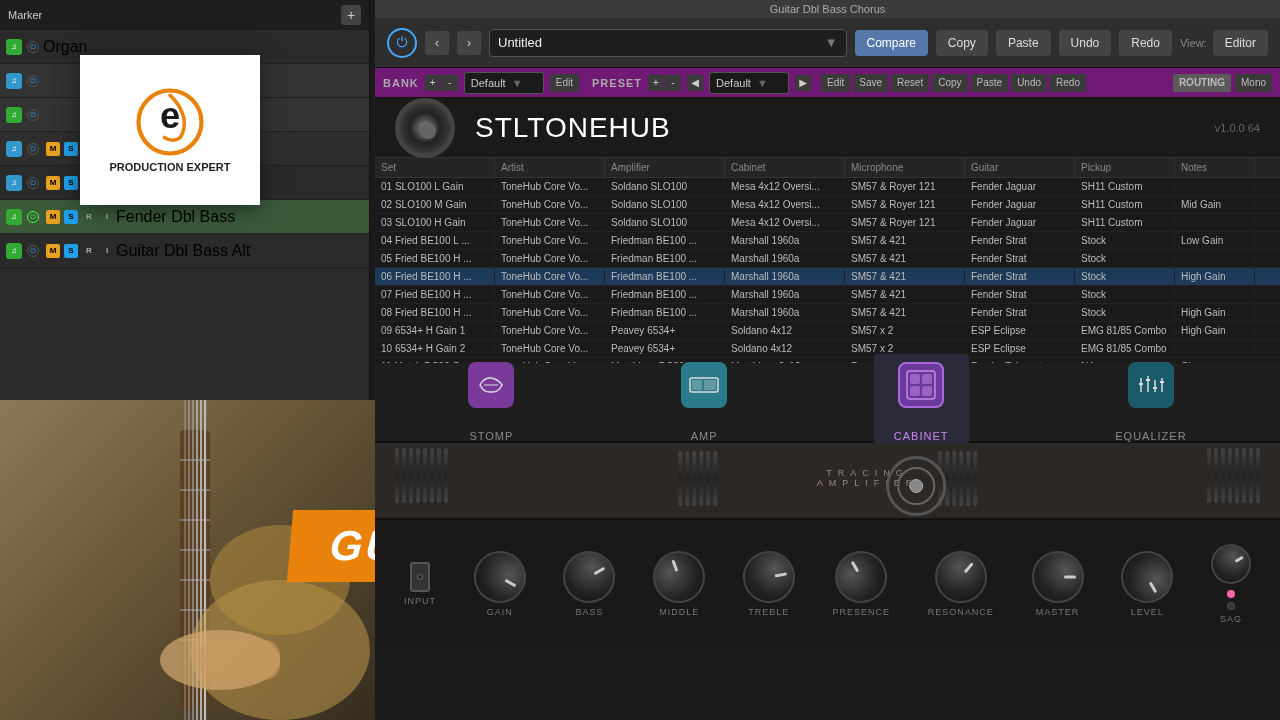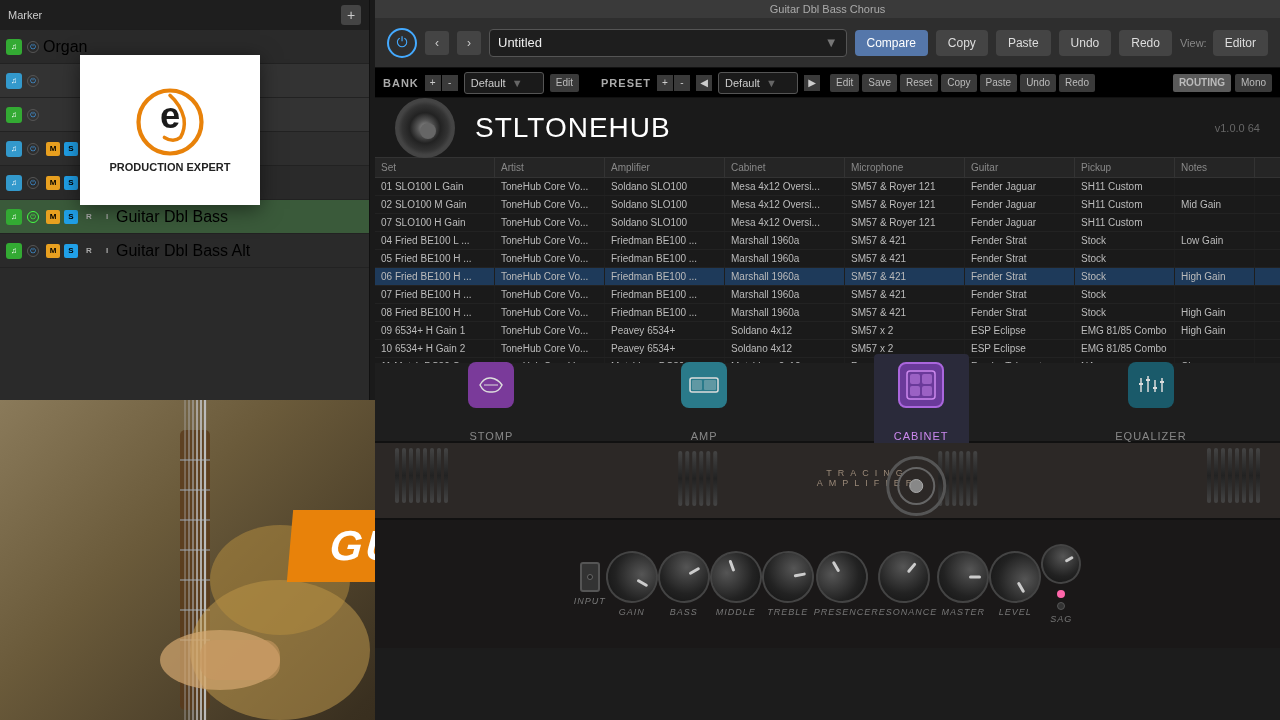--- a/index.html
+++ b/index.html
@@ -179,21 +179,21 @@
       font-size: 12px;
       color: #ddd;
       display: flex; align-items: center;
       cursor: pointer;
     }
     .action-btn.compare { background: #5577aa; color: white; }
 
     
     #bank-bar {
       height: 30px;
-      background: #000000;
+      background: #701a75;
       display: flex;
       align-items: center;
       padding: 0 8px;
       gap: 6px;
       border-bottom: 1px solid #111;
       font-size: 11px;
       color: #aaa;
     }
     .bank-select {
       height: 22px;
@@ -526,21 +526,21 @@
 
   <div class="track-row" style="background:#3a5a3a;">
     <div class="track-icon green">♫</div>
     <div class="track-power" style="color:#4f4;border-color:#4f4;">⏻</div>
     <div class="track-mute-solo">
       <div class="track-btn active-m">M</div>
       <div class="track-btn active-s">S</div>
       <div class="track-btn">R</div>
       <div class="track-btn">I</div>
     </div>
-    <span>Guitar Dbl Bass</span>
+    <span>Fender Dbl Bass</span>
   </div>
 
   <div class="track-row">
     <div class="track-icon green">♫</div>
     <div class="track-power">⏻</div>
     <div class="track-mute-solo">
       <div class="track-btn active-m">M</div>
       <div class="track-btn active-s">S</div>
       <div class="track-btn">R</div>
       <div class="track-btn">I</div>
@@ -619,21 +619,21 @@
     <div class="plus-minus">
       <div class="pm-btn">+</div>
       <div class="pm-btn">-</div>
     </div>
     <div class="bank-select">
       <span>Default</span>
       <span style="margin-left:6px;color:#666;">▼</span>
     </div>
     <div class="small-btn">Edit</div>
 
-    <span style="font-weight:bold;letter-spacing:1px;margin-left:16px;">PRESET</span>
+    <span style="font-weight:bold;letter-spacing:1px;margin-left:7px;">PRESET</span>
     <div class="plus-minus">
       <div class="pm-btn">+</div>
       <div class="pm-btn">-</div>
     </div>
     <div class="pm-btn">◀</div>
     <div class="bank-select">
       <span>Default</span>
       <span style="margin-left:6px;color:#666;">▼</span>
     </div>
     <div class="pm-btn">▶</div>
@@ -692,21 +692,21 @@
       <div class="preset-cell set">02 SLO100 M Gain</div>
       <div class="preset-cell artist">ToneHub Core Vo...</div>
       <div class="preset-cell amplifier">Soldano SLO100</div>
       <div class="preset-cell cabinet">Mesa 4x12 Oversi...</div>
       <div class="preset-cell microphone">SM57 &amp; Royer 121</div>
       <div class="preset-cell guitar">Fender Jaguar</div>
       <div class="preset-cell pickup">SH11 Custom</div>
       <div class="preset-cell notes">Mid Gain</div>
     </div>
         <div class="preset-row">
-      <div class="preset-cell set">07 SLO100 H Gain</div>
+      <div class="preset-cell set">03 SLO100 H Gain</div>
       <div class="preset-cell artist">ToneHub Core Vo...</div>
       <div class="preset-cell amplifier">Soldano SLO100</div>
       <div class="preset-cell cabinet">Mesa 4x12 Oversi...</div>
       <div class="preset-cell microphone">SM57 &amp; Royer 121</div>
       <div class="preset-cell guitar">Fender Jaguar</div>
       <div class="preset-cell pickup">SH11 Custom</div>
       <div class="preset-cell notes"></div>
     </div>
         <div class="preset-row">
       <div class="preset-cell set">04 Fried BE100 L ...</div>
@@ -892,21 +892,21 @@
       <div class="vent-line"></div>
       <div class="vent-line"></div>
       <div class="vent-line"></div>
       <div class="vent-line"></div>
       <div class="vent-line"></div>
       <div class="vent-line"></div>
     </div>
 
     <div id="level-display">73.4 %</div>
 
-    <div id="knobs-row" style="position:absolute;bottom:0;left:0;right:0;height:130px;background:#1a1818;display:flex;align-items:center;justify-content:center;padding:0 29px;border-top:2px solid #111;font-style:italic;">
+    <div id="knobs-row" style="position:absolute;bottom:0;left:0;right:0;height:130px;background:#1a1818;display:flex;align-items:center;justify-content:space-between;padding:0 29px;border-top:2px solid #111;">
 
       <div class="knob-group">
         <div style="width:20px;height:30px;background:#333;border:2px solid #555;border-radius:3px;display:flex;align-items:center;justify-content:center;">
           <div style="width:6px;height:6px;border-radius:50%;background:#222;border:1px solid #666;"></div>
         </div>
         <span class="knob-label">INPUT</span>
       </div>
 
       <div class="knob-group">
         <div class="knob" style="transform:rotate(120deg);"></div>

